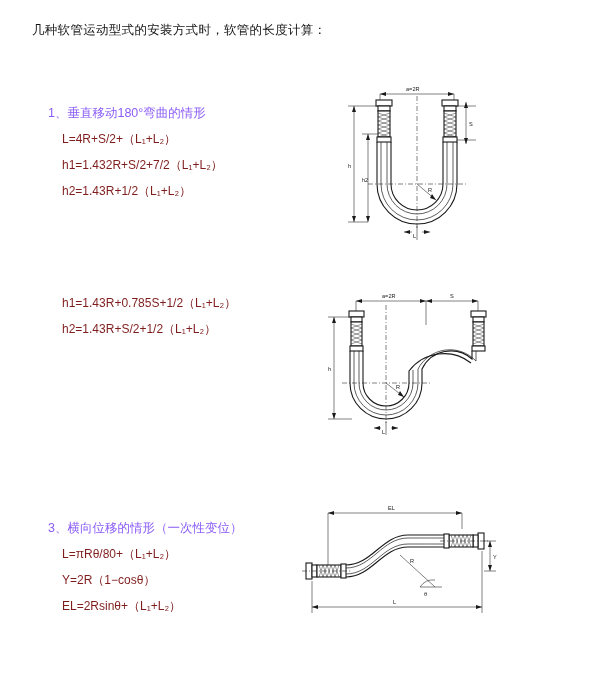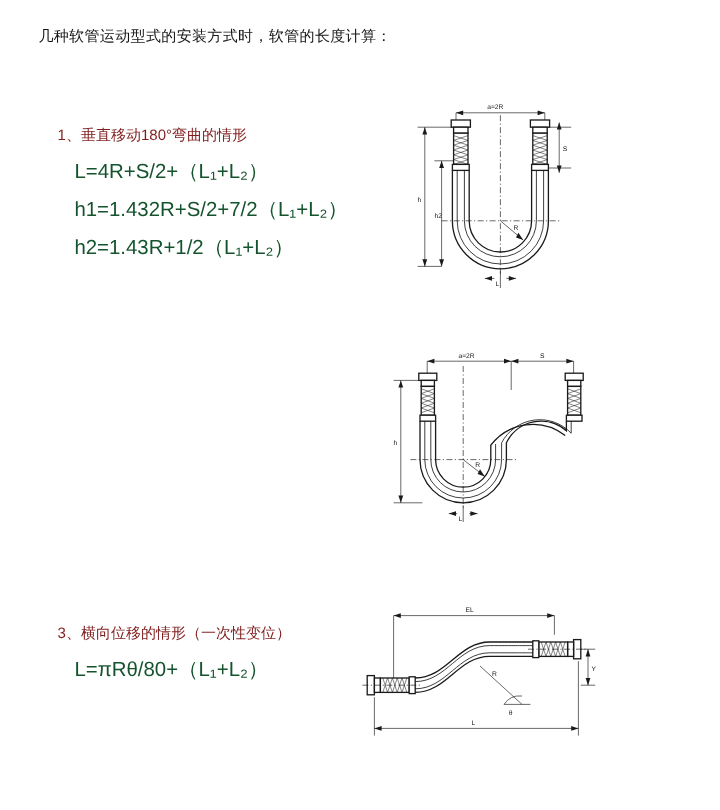--- a/index.html
+++ b/index.html
@@ -40,27 +40,27 @@
   .sec3 { top: 520px; }
 
   .formulas {
     position: absolute;
     left: 48px;
     top: 0;
     width: 270px;
   }
   .sec-title {
     font-size: 12.5px;
-    color: #7f1d1d;
+    color: #8b5cf6;
     margin: 0 0 9px 0;
     white-space: nowrap;
   }
   .formula {
-    font-size: 17px;
-    color: #14532d;
+    font-size: 12px;
+    color: #7f1d1d;
     margin: 0 0 9px 14px;
     white-space: nowrap;
   }
   .formula:last-child { margin-bottom: 0; }
 
   .figure {
     position: absolute;
   }
   .fig1 { left: 308px; top: -33px; }
   .fig2 { left: 308px; top: -12px; }
@@ -179,20 +179,22 @@
         <path class="fillblk" d="M96,160 L102,158 L102,162 Z"></path>
         <path class="fillblk" d="M122,160 L116,158 L116,162 Z"></path>
 
         <line class="dashln" x1="109" y1="24" x2="109" y2="156"></line>
       </svg>
     </div>
   </div>
 
   <div class="section sec2">
     <div class="formulas">
+      <div class="formula">h1=1.43R+0.785S+1/2（L₁+L₂）</div>
+      <div class="formula">h2=1.43R+S/2+1/2（L₁+L₂）</div>
     </div>
 
     <div class="figure fig2">
       <svg width="200" height="190" viewBox="0 0 200 190">
 
         <line class="dim" x1="48" y1="18" x2="118" y2="18"></line>
         <path class="fillblk" d="M48,18 L54,16 L54,20 Z"></path>
         <path class="fillblk" d="M118,18 L112,16 L112,20 Z"></path>
         <text class="lbl-sm" x="74" y="15">a=2R</text>
 
@@ -260,20 +262,22 @@
 
         <line class="dashln" x1="78" y1="22" x2="78" y2="142"></line>
       </svg>
     </div>
   </div>
 
   <div class="section sec3">
     <div class="formulas">
       <div class="sec-title">3、横向位移的情形（一次性变位）</div>
       <div class="formula">L=πRθ/80+（L₁+L₂）</div>
+      <div class="formula">Y=2R（1−cosθ）</div>
+      <div class="formula">EL=2Rsinθ+（L₁+L₂）</div>
     </div>
 
     <div class="figure fig3">
       <svg width="210" height="140" viewBox="0 0 210 140">
 
         <line class="dim" x1="38" y1="18" x2="172" y2="18"></line>
         <path class="fillblk" d="M38,18 L44,16 L44,20 Z"></path>
         <path class="fillblk" d="M172,18 L166,16 L166,20 Z"></path>
         <text class="lbl-sm" x="98" y="15">EL</text>
         <line class="dim" x1="38" y1="18" x2="38" y2="72"></line>

